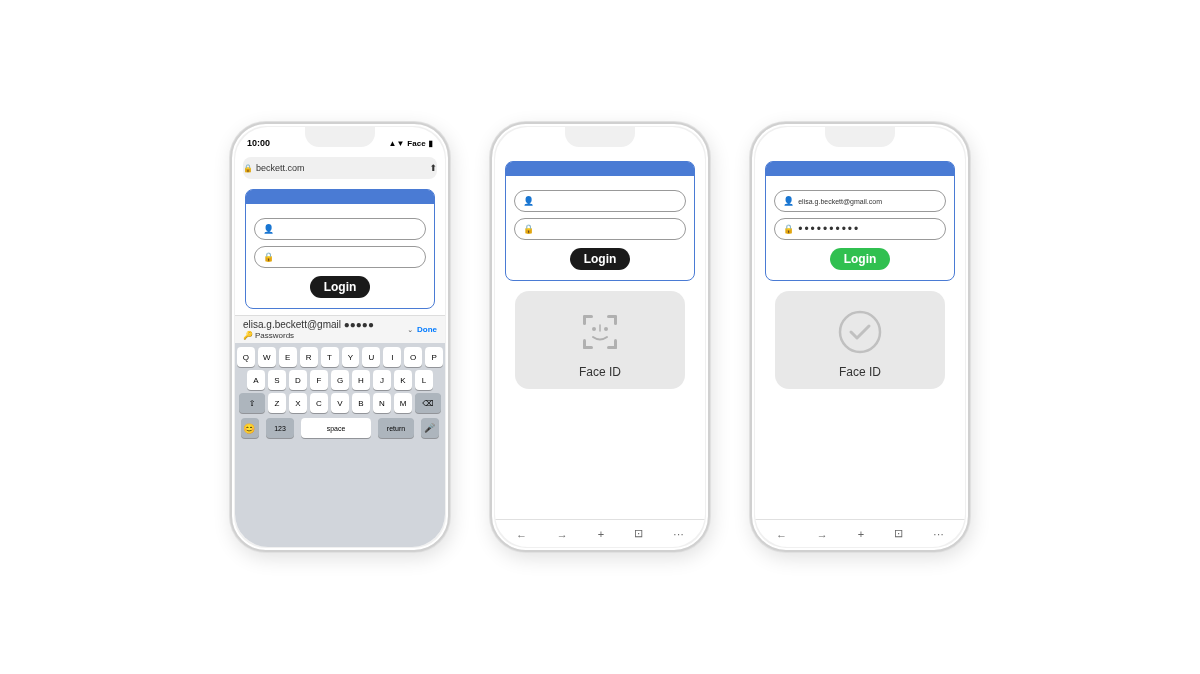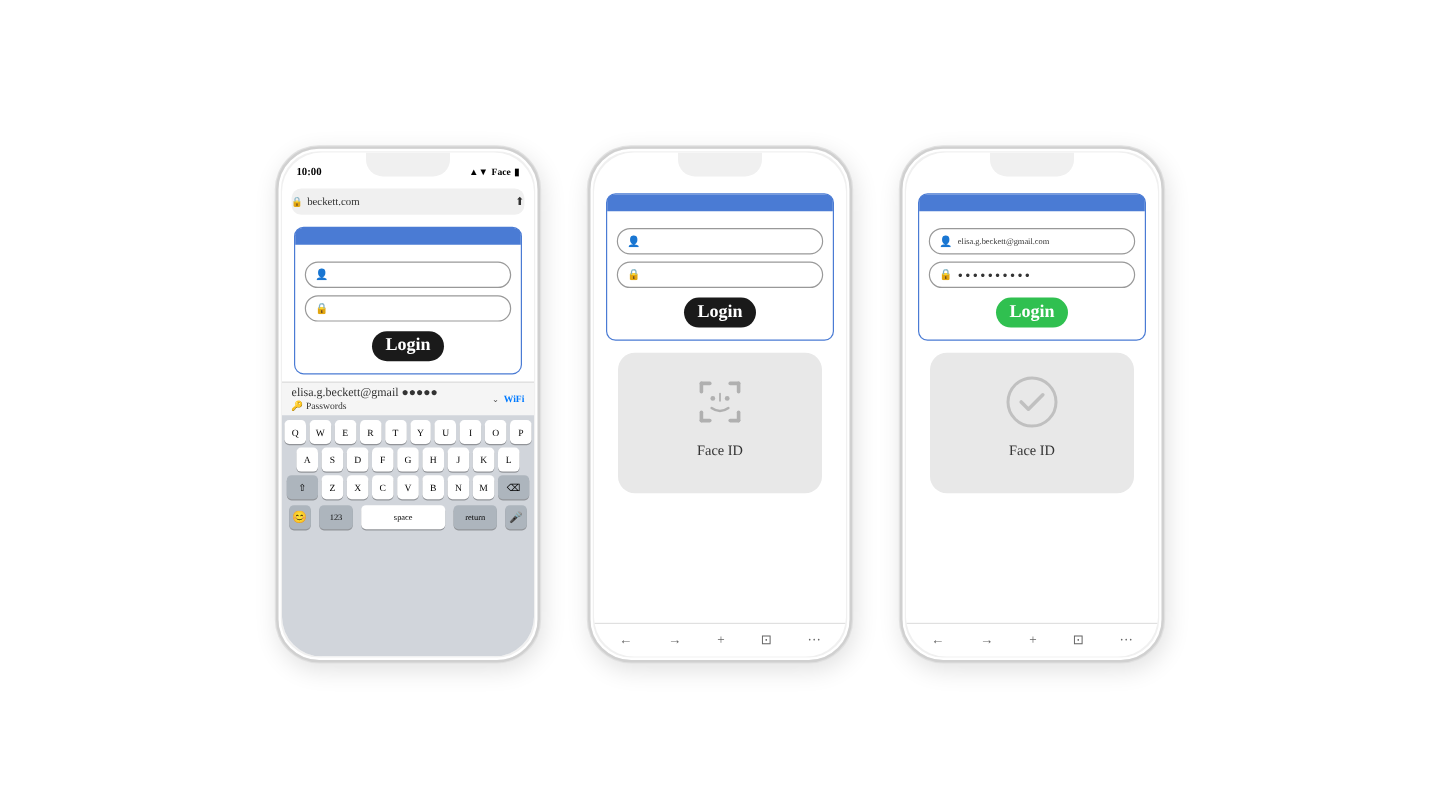--- a/index.html
+++ b/index.html
@@ -36,21 +36,20 @@
     }
     .phone-inner {
       background: #ffffff;
       border-radius: 33px;
       margin: 3px;
       flex: 1;
       overflow: hidden;
       display: flex;
       flex-direction: column;
       position: relative;
-      font-family: Liberation Serif, serif;
     }
 
     
     .notch {
       position: absolute;
       top: 0;
       left: 50%;
       transform: translateX(-50%);
       width: 70px;
       height: 20px;
@@ -118,21 +117,21 @@
       font-size: 8px;
       color: #555;
     }
     .field-icon { font-size: 9px; color: #666; }
     .login-btn {
       background: #1a1a1a;
       color: #fff;
       border-radius: 14px;
       text-align: center;
       padding: 4px 0;
-      font-size: 15px;
+      font-size: 12px;
       font-weight: 600;
       margin-top: 2px;
       align-self: center;
       width: 60px;
     }
     .login-btn.green {
       background: #30c050;
     }
 
     
@@ -191,21 +190,21 @@
       align-items: center;
       padding: 2px 4px;
     }
     .kb-bottom .kb-key { font-size: 7px; }
 
     
     .face-id-panel {
       background: #e8e8e8;
       border-radius: 14px;
       margin: 4px 20px;
-      padding: 16px 10px 28px;
+      padding: 16px 10px 10px;
       display: flex;
       flex-direction: column;
       align-items: center;
       gap: 8px;
     }
     .face-id-icon {
       width: 50px;
       height: 50px;
       display: flex;
       align-items: center;
@@ -283,21 +282,21 @@
         <div class="password-bar">
           <div class="password-bar-left">
             <span class="pw-email">elisa.g.beckett@gmail ●●●●●</span>
             <span class="pw-passwords">
               <span>🔑</span>
               <span>Passwords</span>
             </span>
           </div>
           <div style="display:flex;align-items:center;gap:4px;">
             <span class="pw-chevron">⌄</span>
-            <span class="pw-done">WiFi</span>
+            <span class="pw-done">Done</span>
           </div>
         </div>
 
         <div class="keyboard">
           <div class="kb-row">
             <div class="kb-key">Q</div>
             <div class="kb-key">W</div>
             <div class="kb-key">E</div>
             <div class="kb-key">R</div>
             <div class="kb-key">T</div>

